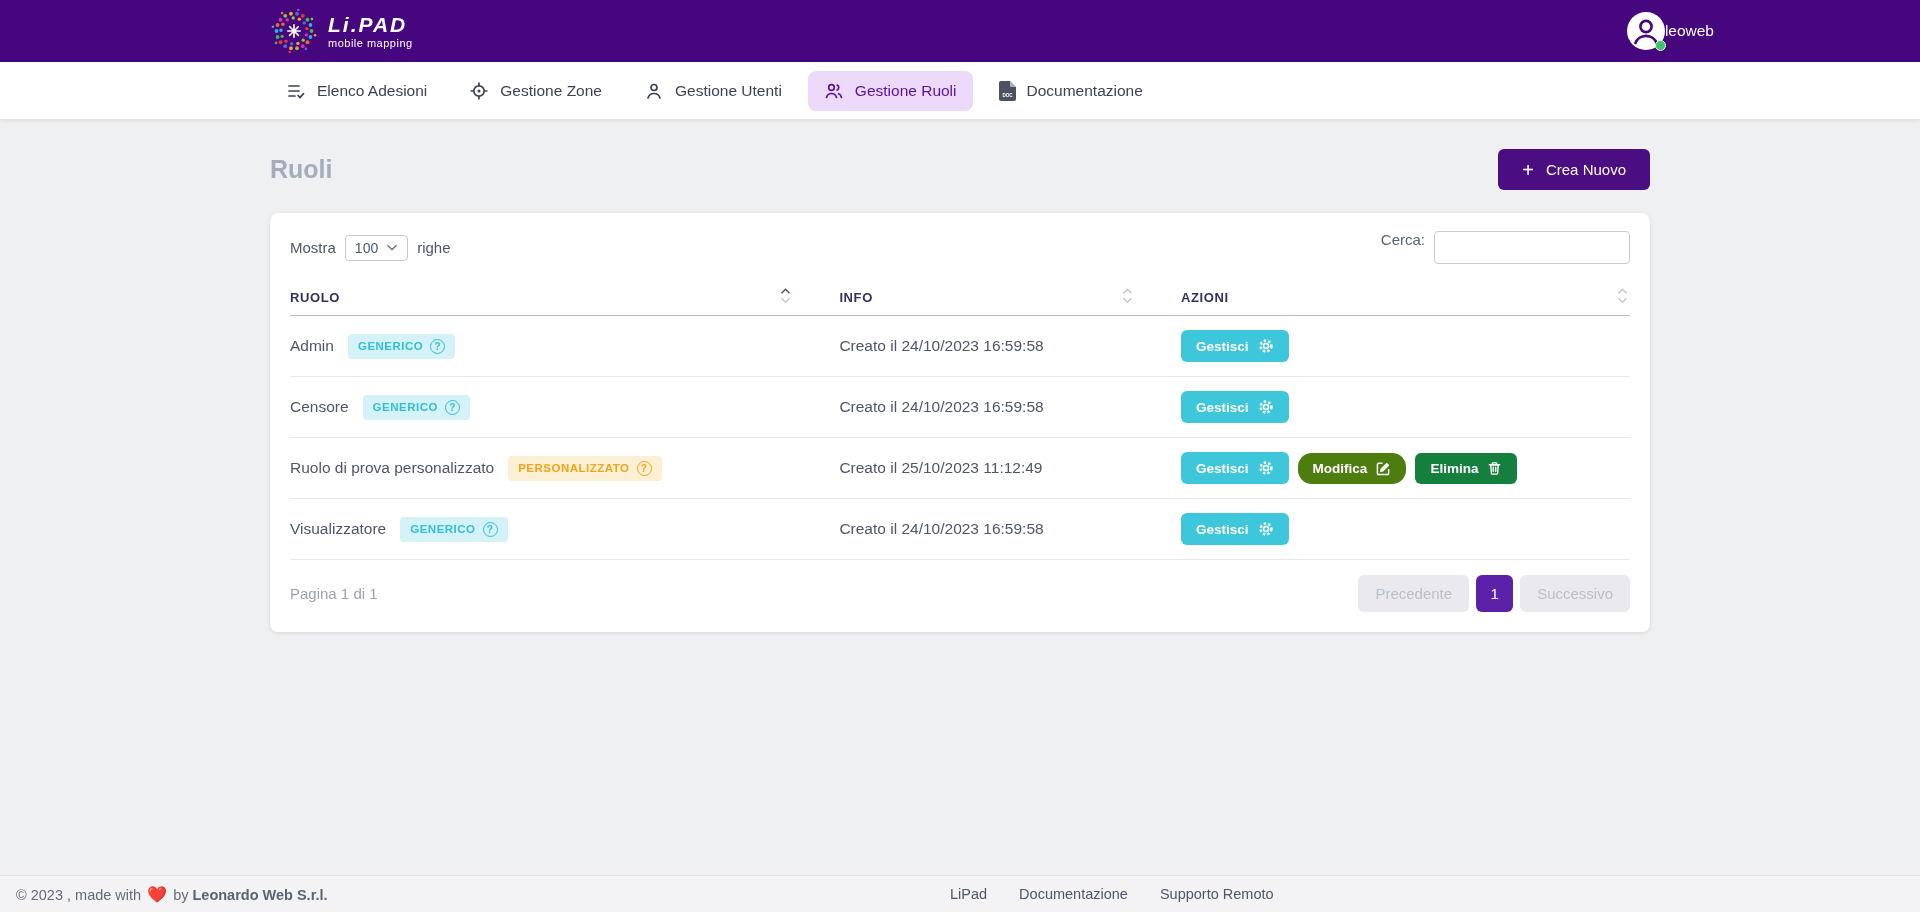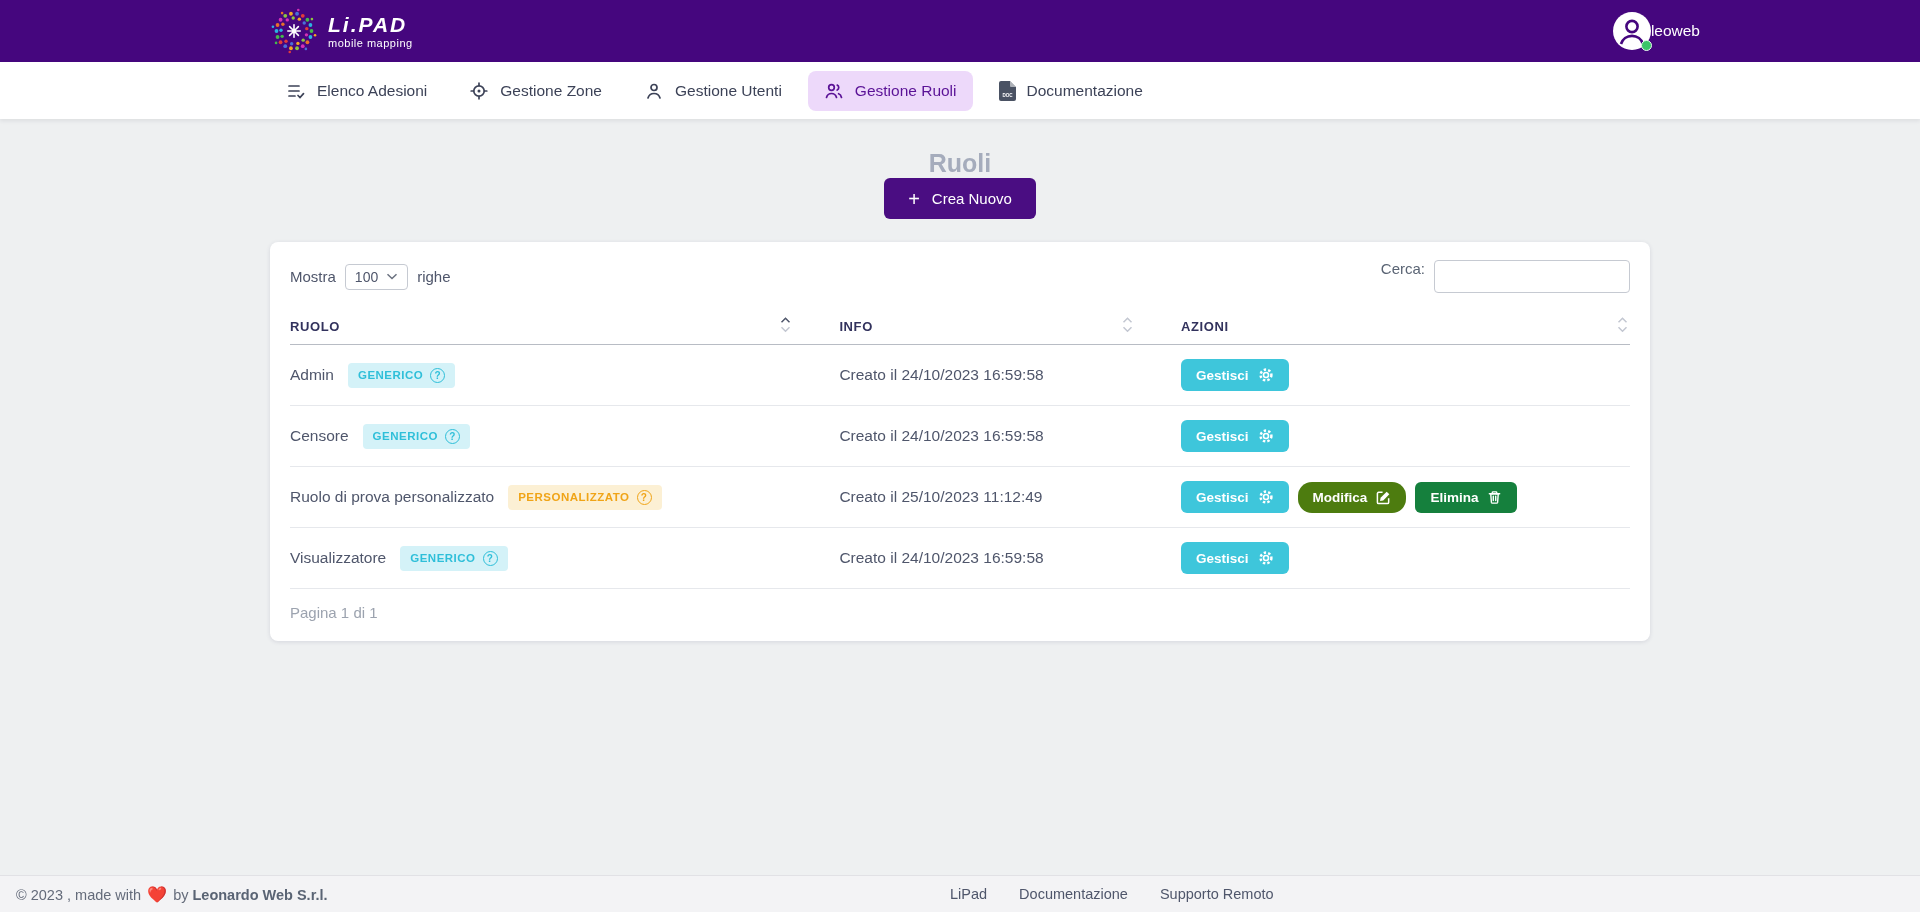--- a/index.html
+++ b/index.html
@@ -13,41 +13,41 @@
   }
   .container { width: 1380px; margin: 0 auto; }
 
   
   .topbar { background: #45067E; height: 62px; flex: none; position: relative; }
   .topbar-inner { height: 100%; display: flex; align-items: center; }
   .logo { display: flex; align-items: center; gap: 10px; cursor: pointer; }
   .logo-text { color: #fff; line-height: 1; }
   .logo-title { font-size: 21px; font-weight: bold; letter-spacing: 2px; font-style: italic; }
   .logo-sub { font-size: 11px; margin-top: 3px; letter-spacing: .5px; }
-  .user { position: absolute; right: 220px; top: 50%; transform: translateY(-50%);
+  .user { position: absolute; right: 206px; top: 50%; transform: translateY(-50%);
           display: flex; align-items: center; cursor: pointer; }
   .avatar { position: relative; width: 38px; height: 38px; }
   .status-dot { position: absolute; right: -1px; bottom: -1px; width: 11px; height: 11px;
                 border-radius: 50%; background: #3AC569; border: 1.5px solid #e9f9ef; }
   .user-name { color: #fff; font-size: 15.5px; }
 
   
   .navbar { background: #fff; height: 57px; box-shadow: 0 2px 4px rgba(40,40,70,.09);
             position: relative; z-index: 2; flex: none; }
   .nav-inner { height: 100%; display: flex; align-items: center; gap: 10px; }
   .nav-item { display: flex; align-items: center; gap: 11px; padding: 10px 16px;
               border: none; background: transparent; border-radius: 8px;
               font-family: inherit; font-size: 15.5px; color: #3C4257; cursor: pointer; }
   .nav-item .nav-ico { display: inline-flex; color: #3C4257; }
   .nav-item.active { background: #EDD9FA; color: #5A1296; }
   .nav-item.active .nav-ico { color: #5A1296; }
 
   
   main { flex: 1; }
-  .page-head { margin-top: 30px; display: flex; justify-content: space-between; align-items: center; flex-direction: column; }
+  .page-head { margin-top: 30px; display: flex; justify-content: space-between; align-items: center; }
   .page-title { font-size: 25px; font-weight: bold; color: #A5ACBC; }
   .btn-create { background: #4A0D82; color: #fff; border: none; border-radius: 6px;
                 height: 41px; padding: 0 24px; font-family: inherit; font-size: 15px;
                 display: flex; align-items: center; gap: 12px; cursor: pointer; }
   .btn-create .plus { font-size: 20px; font-weight: normal; line-height: 1; }
 
   
   .card { margin-top: 23px; background: #fff; border-radius: 8px;
           box-shadow: 0 1px 4px rgba(50,50,93,.13); padding-bottom: 2px; }
   .controls { display: flex; justify-content: space-between; align-items: center;
@@ -385,20 +385,25 @@
                       <circle cx="8" cy="8" r="2.5" fill="none" stroke="#fff" stroke-width="1.6"></circle>
                     </svg>
                   </span>
                 </button></td>
             </tr>
           </tbody>
       </table>
 
       <div class="pagination-bar">
         <span class="page-summary">Pagina 1 di 1</span>
+        <div class="pager">
+          <button class="pg">Precedente</button>
+          <button class="pg current">1</button>
+          <button class="pg">Successivo</button>
+        </div>
       </div>
     </div>
   </div>
 </main>
 
 <footer>
   <div class="foot-left">
     <span>© 2023 , made with</span>
     <span class="heart">❤️</span>
     <span>by</span>

